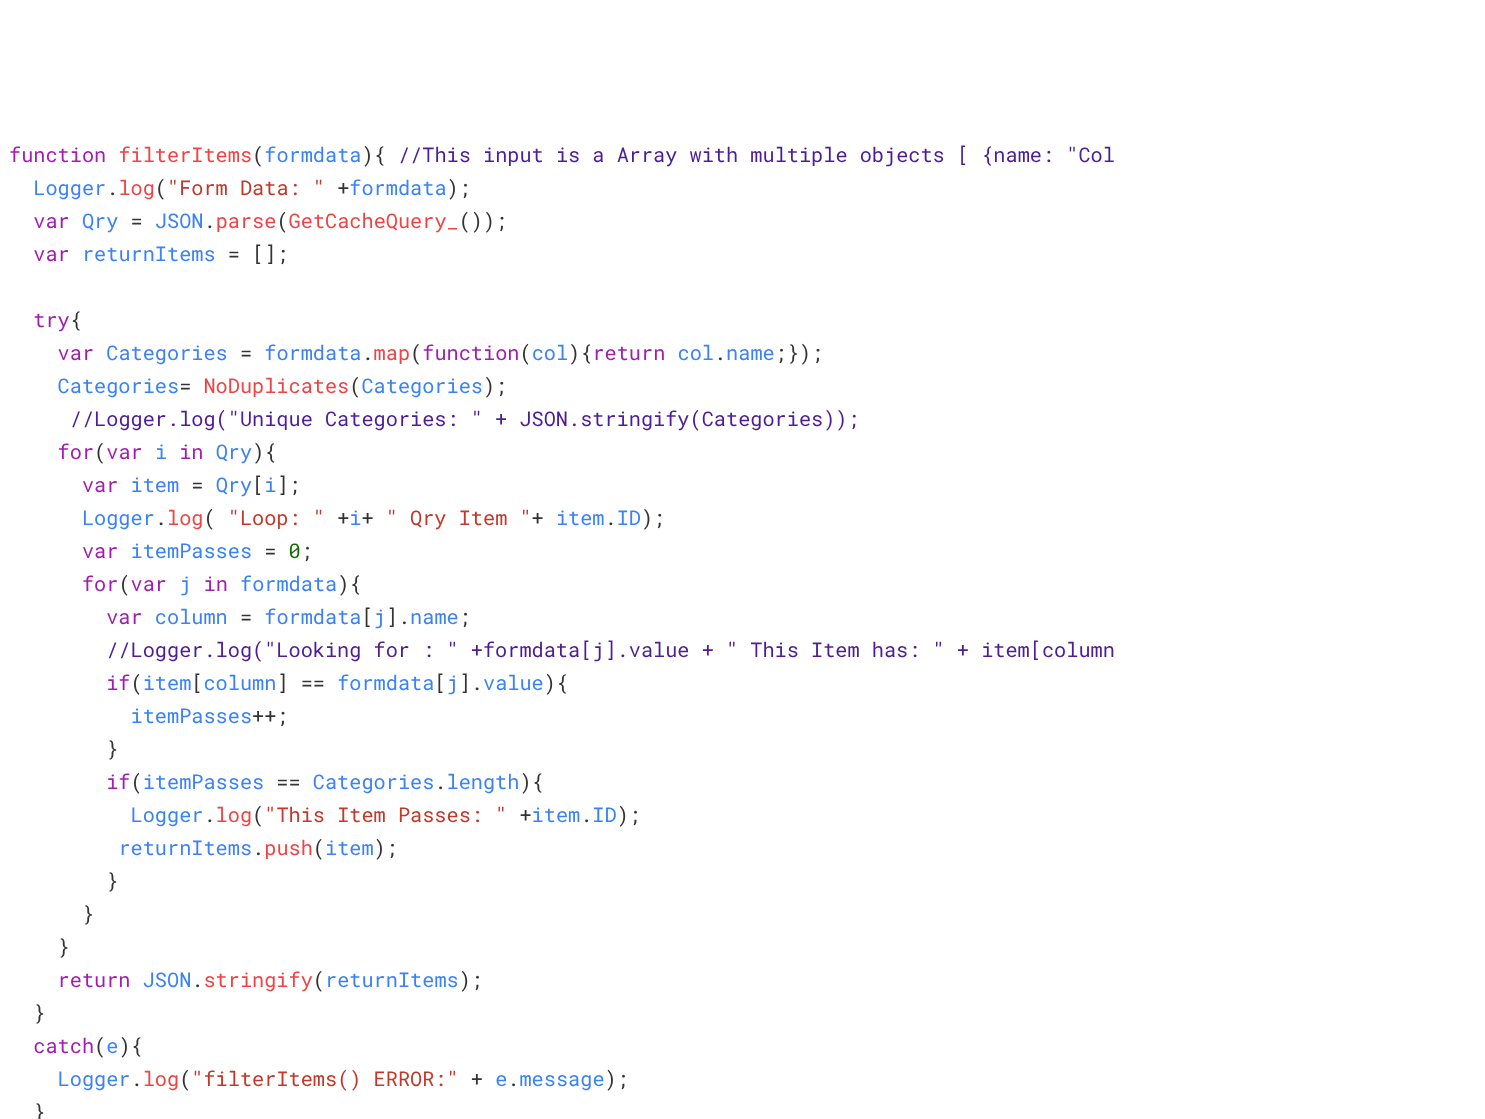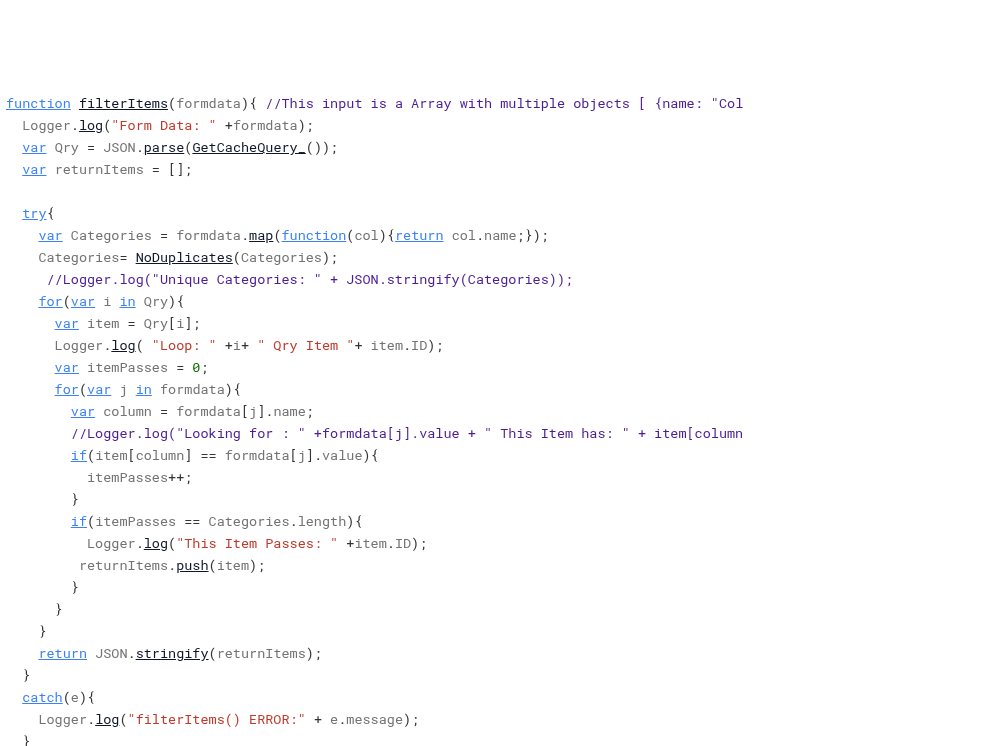--- a/index.html
+++ b/index.html
@@ -7,26 +7,26 @@
     padding: 4px 6px;
     background: #ffffff;
     font-family: "Roboto Mono", "Consolas", "Menlo", monospace;
     font-size: 13.5px;
     line-height: 22px;
     color: #333;
     white-space: pre;
     overflow: hidden;
   }
   .code { display: block; }
-  .kw  { color: #3b82f6; text-decoration: underline; }
-  .id  { color: #737373; margin-top: 47px; }
+  .kw  { color: #a21caf; }
+  .id  { color: #3b82f6; margin-top: 47px; }
   .str { color: #c0392b; }
   .cmt { color: #4c1d95; }
   .num { color: #116b00; }
-  .fn  { color: #0f172a; text-decoration: underline; }
+  .fn  { color: #ef4444; }
 </style>
 </head>
 <body>
 
 
 
 <div class="code" id="code-container"><div><span class="kw">function</span><span> </span><span class="fn">filterItems</span><span>(</span><span class="id">formdata</span><span>){ </span><span class="cmt">//This input is a Array with multiple objects [ {name: "Col</span></div><div><span>  </span><span class="id">Logger</span><span>.</span><span class="fn">log</span><span>(</span><span class="str">"Form Data: "</span><span> +</span><span class="id">formdata</span><span>);</span></div><div><span>  </span><span class="kw">var</span><span> </span><span class="id">Qry</span><span> = </span><span class="id">JSON</span><span>.</span><span class="fn">parse</span><span>(</span><span class="fn">GetCacheQuery_</span><span>());</span></div><div><span>  </span><span class="kw">var</span><span> </span><span class="id">returnItems</span><span> = [];</span></div><div>&nbsp;</div><div><span>  </span><span class="kw">try</span><span>{</span></div><div><span>    </span><span class="kw">var</span><span> </span><span class="id">Categories</span><span> = </span><span class="id">formdata</span><span>.</span><span class="fn">map</span><span>(</span><span class="kw">function</span><span>(</span><span class="id">col</span><span>){</span><span class="kw">return</span><span> </span><span class="id">col</span><span>.</span><span class="id">name</span><span>;});</span></div><div><span>    </span><span class="id">Categories</span><span>= </span><span class="fn">NoDuplicates</span><span>(</span><span class="id">Categories</span><span>);</span></div><div><span>     </span><span class="cmt">//Logger.log("Unique Categories: " + JSON.stringify(Categories));</span></div><div><span>    </span><span class="kw">for</span><span>(</span><span class="kw">var</span><span> </span><span class="id">i</span><span> </span><span class="kw">in</span><span> </span><span class="id">Qry</span><span>){</span></div><div><span>      </span><span class="kw">var</span><span> </span><span class="id">item</span><span> = </span><span class="id">Qry</span><span>[</span><span class="id">i</span><span>];</span></div><div><span>      </span><span class="id">Logger</span><span>.</span><span class="fn">log</span><span>( </span><span class="str">"Loop: "</span><span> +</span><span class="id">i</span><span>+ </span><span class="str">" Qry Item "</span><span>+ </span><span class="id">item</span><span>.</span><span class="id">ID</span><span>);</span></div><div><span>      </span><span class="kw">var</span><span> </span><span class="id">itemPasses</span><span> = </span><span class="num">0</span><span>;</span></div><div><span>      </span><span class="kw">for</span><span>(</span><span class="kw">var</span><span> </span><span class="id">j</span><span> </span><span class="kw">in</span><span> </span><span class="id">formdata</span><span>){</span></div><div><span>        </span><span class="kw">var</span><span> </span><span class="id">column</span><span> = </span><span class="id">formdata</span><span>[</span><span class="id">j</span><span>].</span><span class="id">name</span><span>;</span></div><div><span>        </span><span class="cmt">//Logger.log("Looking for : " +formdata[j].value + " This Item has: " + item[column</span></div><div><span>        </span><span class="kw">if</span><span>(</span><span class="id">item</span><span>[</span><span class="id">column</span><span>] == </span><span class="id">formdata</span><span>[</span><span class="id">j</span><span>].</span><span class="id">value</span><span>){</span></div><div><span>          </span><span class="id">itemPasses</span><span>++;</span></div><div><span>        }</span></div><div><span>        </span><span class="kw">if</span><span>(</span><span class="id">itemPasses</span><span> == </span><span class="id">Categories</span><span>.</span><span class="id">length</span><span>){</span></div><div><span>          </span><span class="id">Logger</span><span>.</span><span class="fn">log</span><span>(</span><span class="str">"This Item Passes: "</span><span> +</span><span class="id">item</span><span>.</span><span class="id">ID</span><span>);</span></div><div><span>         </span><span class="id">returnItems</span><span>.</span><span class="fn">push</span><span>(</span><span class="id">item</span><span>);</span></div><div><span>        }</span></div><div><span>      }</span></div><div><span>    }</span></div><div><span>    </span><span class="kw">return</span><span> </span><span class="id">JSON</span><span>.</span><span class="fn">stringify</span><span>(</span><span class="id">returnItems</span><span>);</span></div><div><span>  }</span></div><div><span>  </span><span class="kw">catch</span><span>(</span><span class="id">e</span><span>){</span></div><div><span>    </span><span class="id">Logger</span><span>.</span><span class="fn">log</span><span>(</span><span class="str">"filterItems() ERROR:"</span><span> + </span><span class="id">e</span><span>.</span><span class="id">message</span><span>);</span></div><div><span>  }</span></div></div>
 
 
 

